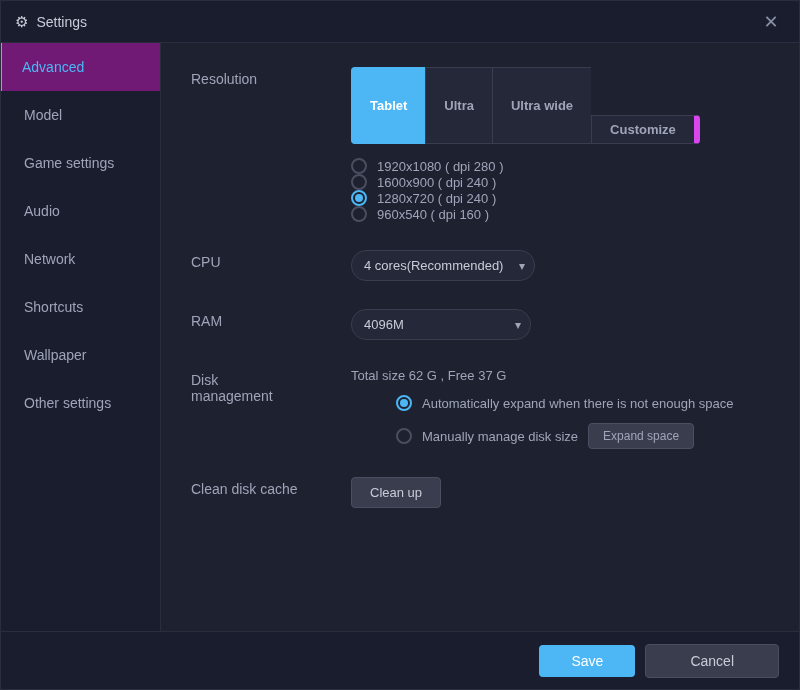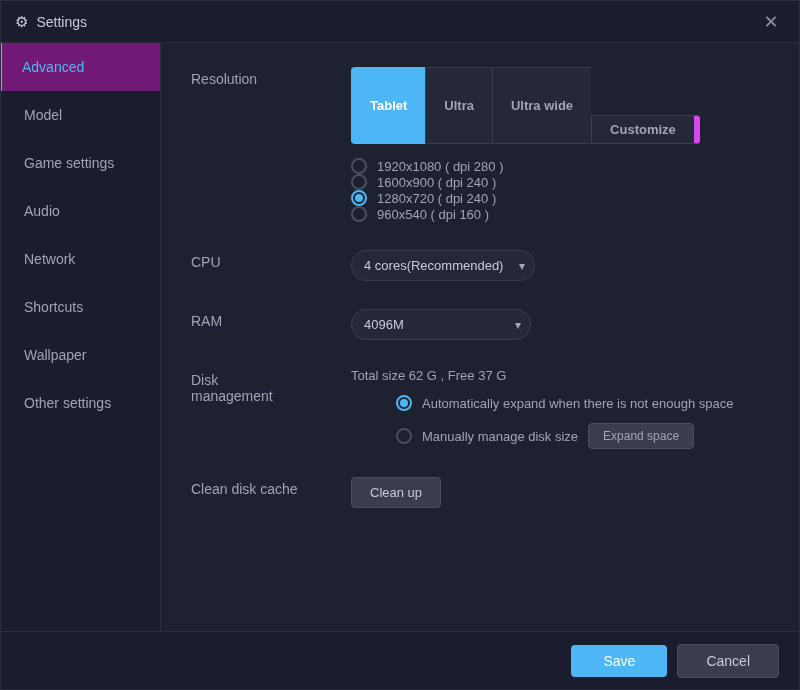--- a/index.html
+++ b/index.html
@@ -234,21 +234,21 @@
       font-size: 14px;
       padding: 8px 32px;
       border-radius: 4px;
       cursor: pointer;
     }
     .btn-cancel {
       background: #3a3d4e;
       border: 1px solid #4a4e60;
       color: #c8ccd8;
       font-size: 14px;
-      padding: 8px 28px;
+      padding: 8px 44px;
       border-radius: 4px;
       cursor: pointer;
     }
     .gear-icon {
       display: inline-block;
       font-size: 15px;
     }
   </style>
 </head>
 <body>

